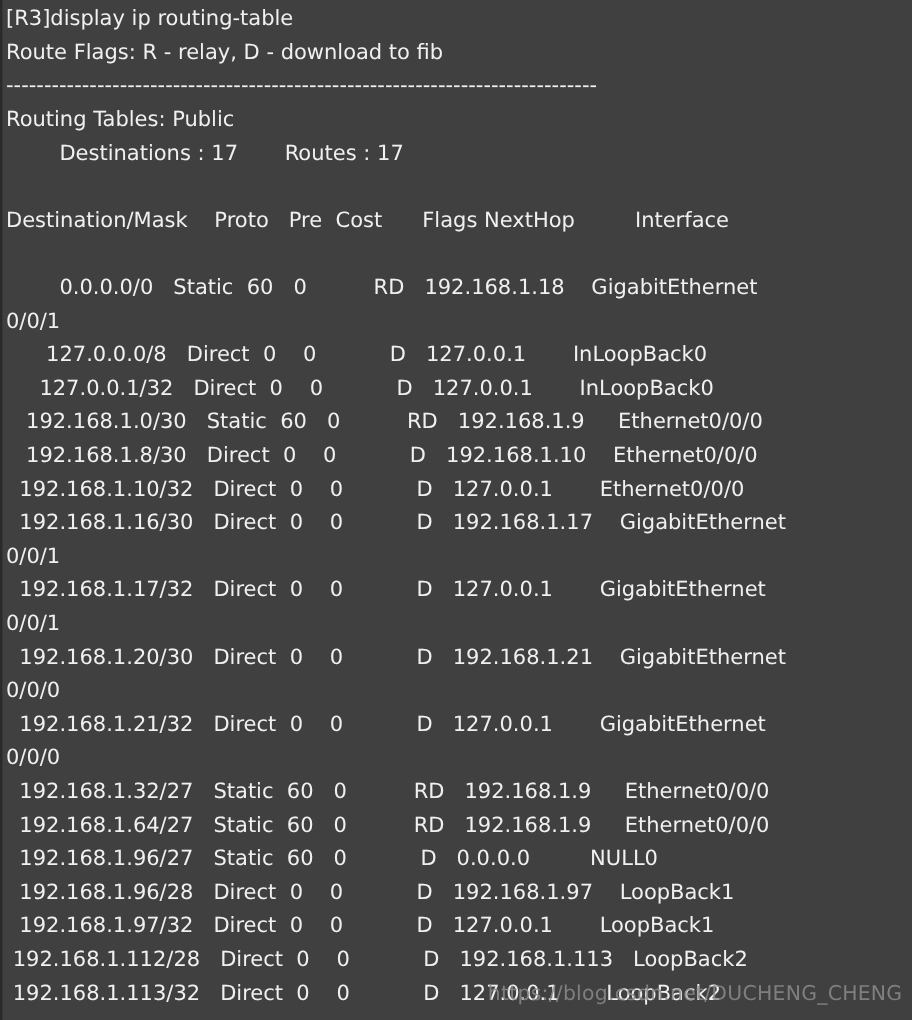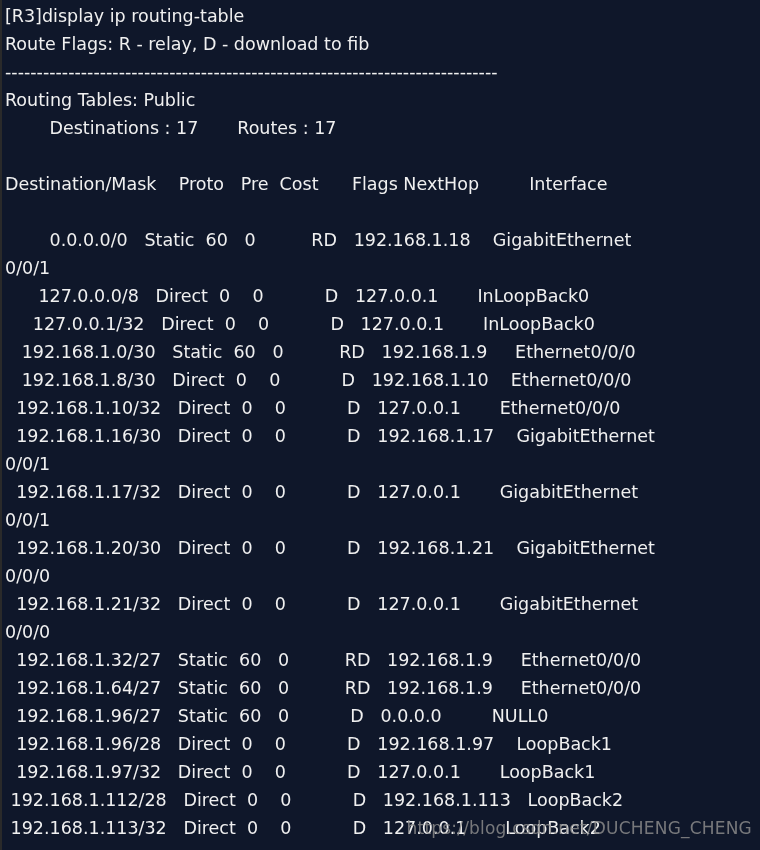--- a/index.html
+++ b/index.html
@@ -11,21 +11,21 @@
   body {
     width: 760px;
     height: 850px;
     overflow: hidden;
     font-family: "DejaVu Sans", sans-serif;
   }
   #terminal {
     position: relative;
     width: 760px;
     height: 850px;
-    background: #0f172a;
+    background: #404040;
     box-sizing: border-box;
     border-left: 2px solid #2a2a2a;
     overflow: hidden;
   }
   #console-output {
     margin: 0;
     padding: 2px 0 0 3px;
     color: #f0f0f0;
     font-family: "DejaVu Sans", sans-serif;
     font-size: 17.5px;

